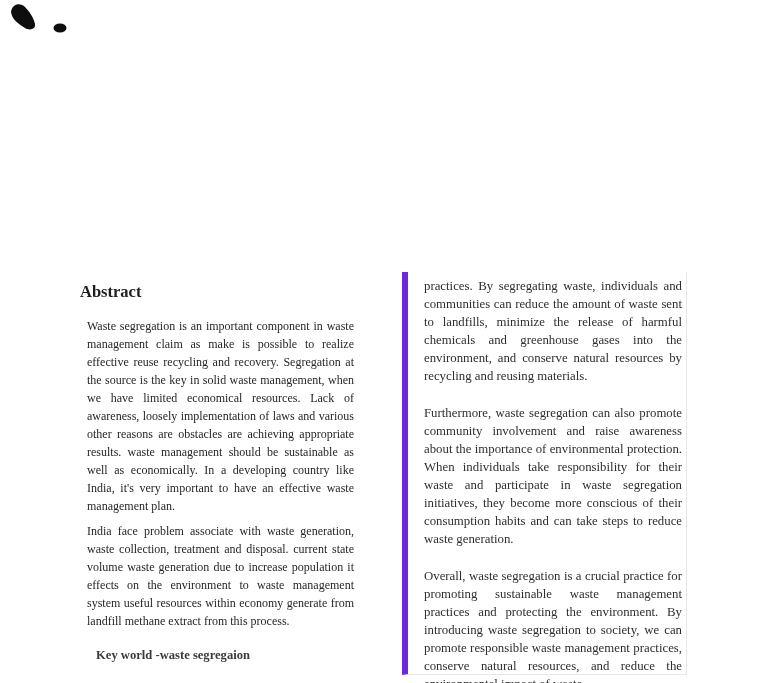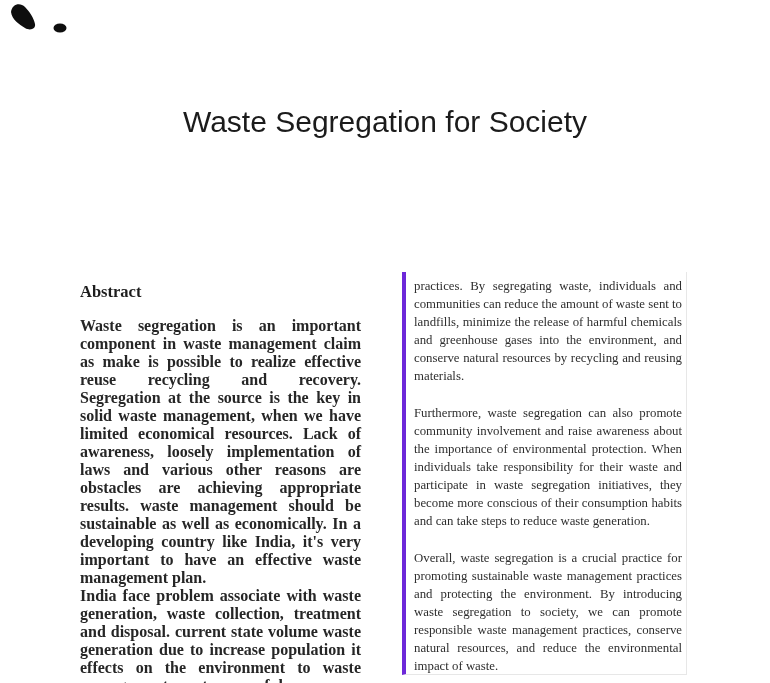--- a/index.html
+++ b/index.html
@@ -50,45 +50,45 @@
     top: 282px;
     width: 281px;
   }
   .abstract-heading {
     font-size: 16.5px;
     font-weight: 700;
     color: #1d1d1d;
     margin: 0 0 15px 0;
   }
   .left-col p.body-bold {
-    margin: 0;
-    font-size: 16px;
+    margin: 7px;
+    font-size: 12px;
     line-height: 18px;
-    font-weight: 700;
+    font-weight: 400;
     color: #262626;
     text-align: justify;
   }
   .keywords-line {
     margin: 16px;
     font-size: 12.6px;
     line-height: 18px;
     font-weight: 700;
     color: #3a3a3a;
   }
   .right-col {
     position: absolute;
     left: 402px;
     top: 272px;
     width: 285px;
     height: 403px;
     box-sizing: border-box;
-    border-left: 4px solid #6d28d9;
+    border-left: 6px solid #6d28d9;
     border-right: 1px solid #e7e7e7;
     border-bottom: 1px solid #e7e7e7;
-    padding: 5px 4px 0 8px;
+    padding: 5px 4px 0 16px;
     background: #ffffff;
   }
   .right-col p {
     margin: 0 0 19px 0;
     font-size: 12.8px;
     line-height: 18px;
     font-weight: 400;
     color: #2e2e2e;
     text-align: justify;
   }
@@ -96,21 +96,20 @@
 </head>
 <body>
 
 <div class="page">
 
   <svg class="ink-marks" width="80" height="40" viewBox="0 0 80 40">
     <path d="M11,12 C12,4 20,2 25,7 C29,11 34,18 35,24 C36,29 30,31 25,28 C19,24 12,20 11,12 Z" fill="#0e0e0e"></path>
     <ellipse cx="60" cy="28" rx="6.5" ry="4.5" fill="#0e0e0e"></ellipse>
   </svg>
 
-  <h1 class="paper-title">Waste Segregation for Society</h1>
 
   <div class="author-block">
   </div>
 
   <div class="left-col">
     <h2 class="abstract-heading">Abstract</h2>
     <p class="body-bold">Waste segregation is an important component in waste management claim as make is possible to realize effective reuse recycling and recovery. Segregation at the source is the key in solid waste management, when we have limited economical resources. Lack of awareness, loosely implementation of laws and various other reasons are obstacles are achieving appropriate results. waste management should be sustainable as well as economically. In a developing country like India, it's very important to have an effective waste management plan.</p>
     <p class="body-bold">India face problem associate with waste generation, waste collection, treatment and disposal. current state volume waste generation due to increase population it effects on the environment to waste management system useful resources within economy generate from landfill methane extract from this process.</p>
     <p class="keywords-line">Key world -waste segregaion</p>
   </div>

